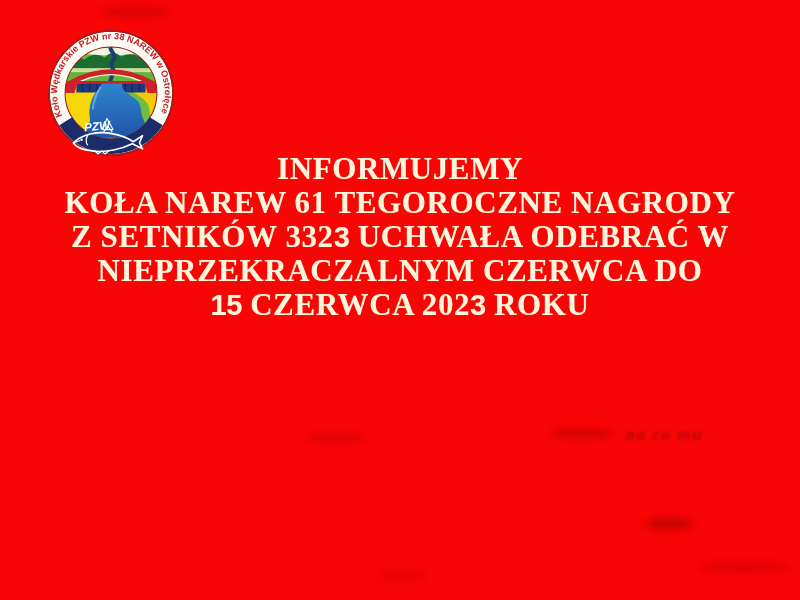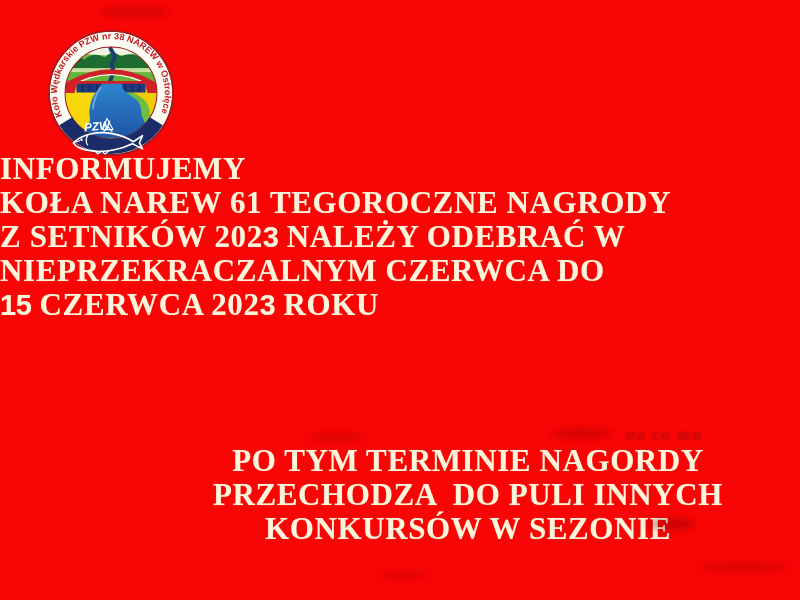--- a/index.html
+++ b/index.html
@@ -9,21 +9,21 @@
 
   .poster { position:absolute; inset:0; }
 
   
   .logo { position:absolute; left:48px; top:29px; width:126px; height:128px; }
   .logo svg { width:100%; height:100%; display:block; }
 
   
   .top-text {
     position:absolute; left:0; right:0; top:152px;
-    text-align:left; color:var(--ink);
+    text-align:center; color:var(--ink);
     font-weight:700; font-size:31px; line-height:34px;
     letter-spacing:0.6px;
     text-shadow:0 0 1px rgba(255,240,200,.35);
   }
   .bottom-text {
     position:absolute; left:136px; width:664px; top:444px;
     text-align:center; color:var(--ink);
     font-weight:700; font-size:31px; line-height:34px;
     letter-spacing:0.6px;
     text-shadow:0 0 1px rgba(255,240,200,.35);
@@ -129,30 +129,25 @@
         <path d="M 58,87 L 64,98 L 54,98 Z" stroke-width="1.1"></path>
         <circle cx="33" cy="108" r="1.2" fill="#ffffff" stroke="none"></circle>
       </g>
       <text x="36" y="100" font-family="Liberation Sans, sans-serif" font-size="11.5" font-weight="bold" font-style="italic" fill="#ffffff" transform="rotate(-6 36 100)">PZW</text>
     </svg>
   </div>
 
   <div class="top-text" id="topText">
       <div class="line"><span>INFORMUJEMY</span></div>
       <div class="line"><span>KOŁA NAREW 61 TEGOROCZNE NAGRODY</span></div>
-      <div class="line"><span>Z SETNIKÓW 202</span><span class="sans-digit">3</span><span> NALEŻY ODEBRAĆ W</span></div>
+      <div class="line"><span>Z SETNIKÓW 332</span><span class="sans-digit">3</span><span> UCHWAŁA ODEBRAĆ W</span></div>
       <div class="line"><span>NIEPRZEKRACZALNYM CZERWCA DO</span></div>
       <div class="line"><span class="sans-digit">15</span><span> CZERWCA 202</span><span class="sans-digit">3</span><span> ROKU</span></div>
     </div>
 
-  <div class="bottom-text" id="bottomText">
-      <div class="line"><span>PO TYM TERMINIE NAGORDY</span></div>
-      <div class="line"><span>PRZECHODZA  DO PULI INNYCH</span></div>
-      <div class="line"><span>KONKURSÓW W SEZONIE</span></div>
-    </div>
 
   <div class="ghost-text">na co mu</div>
   <div class="smudge smudge-1"></div>
   <div class="smudge smudge-2"></div>
   <div class="smudge smudge-3"></div>
   <div class="smudge smudge-4"></div>
   <div class="smudge smudge-5"></div>
   <div class="smudge smudge-6"></div>
 </div>
 

